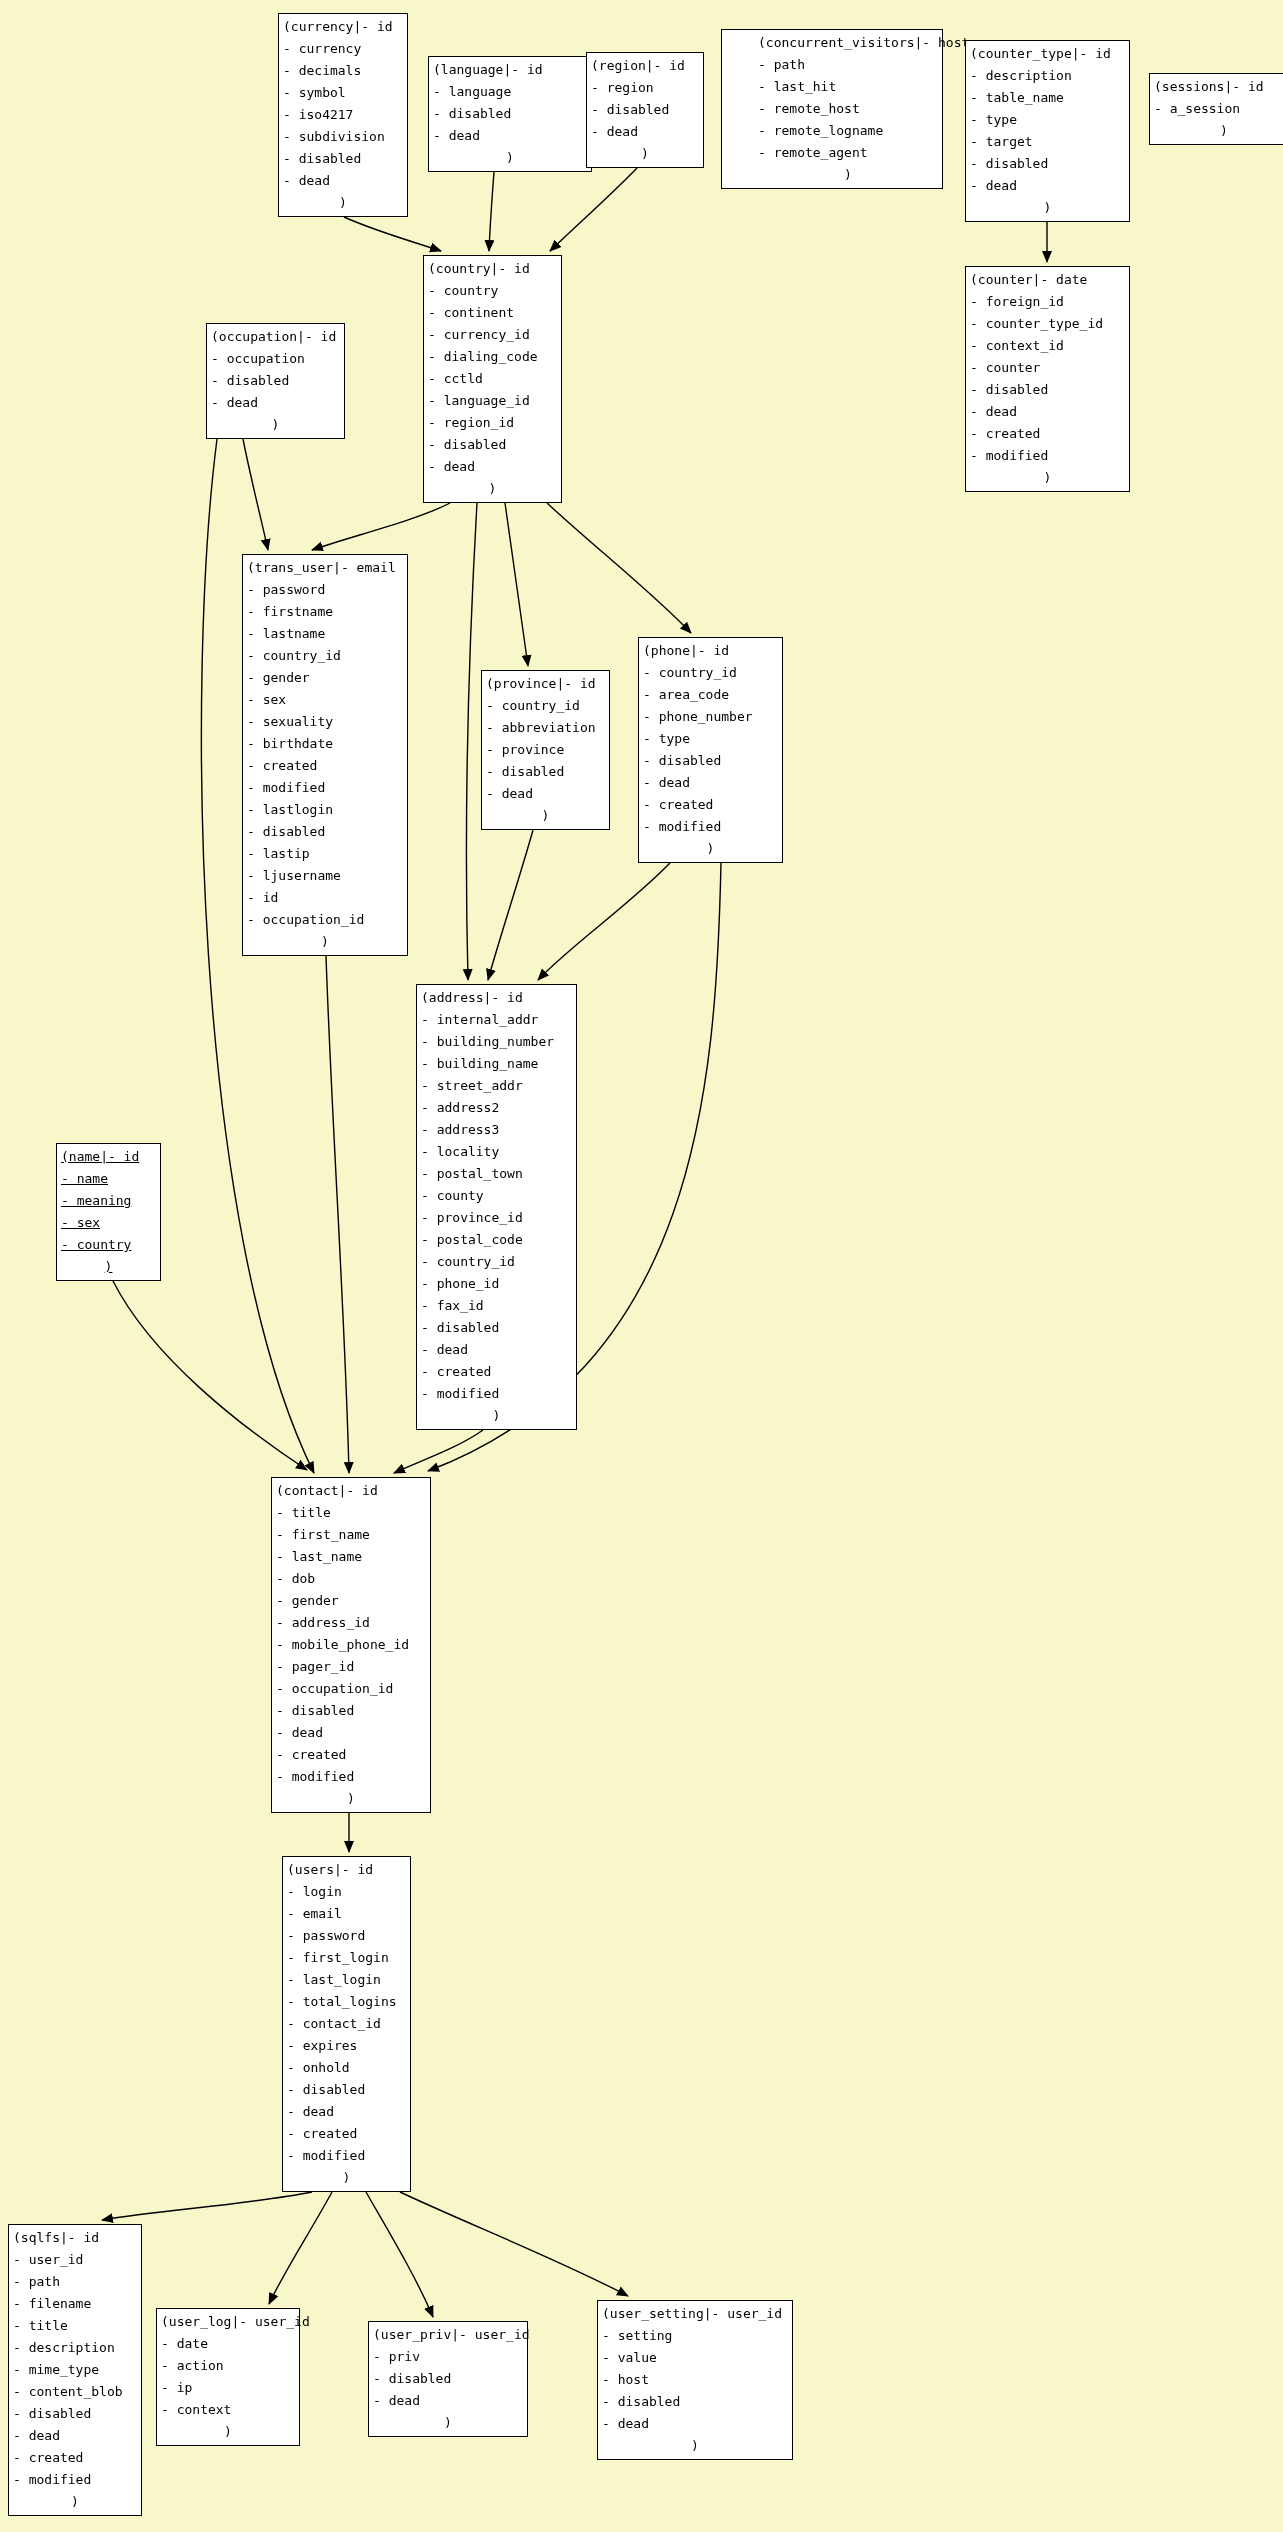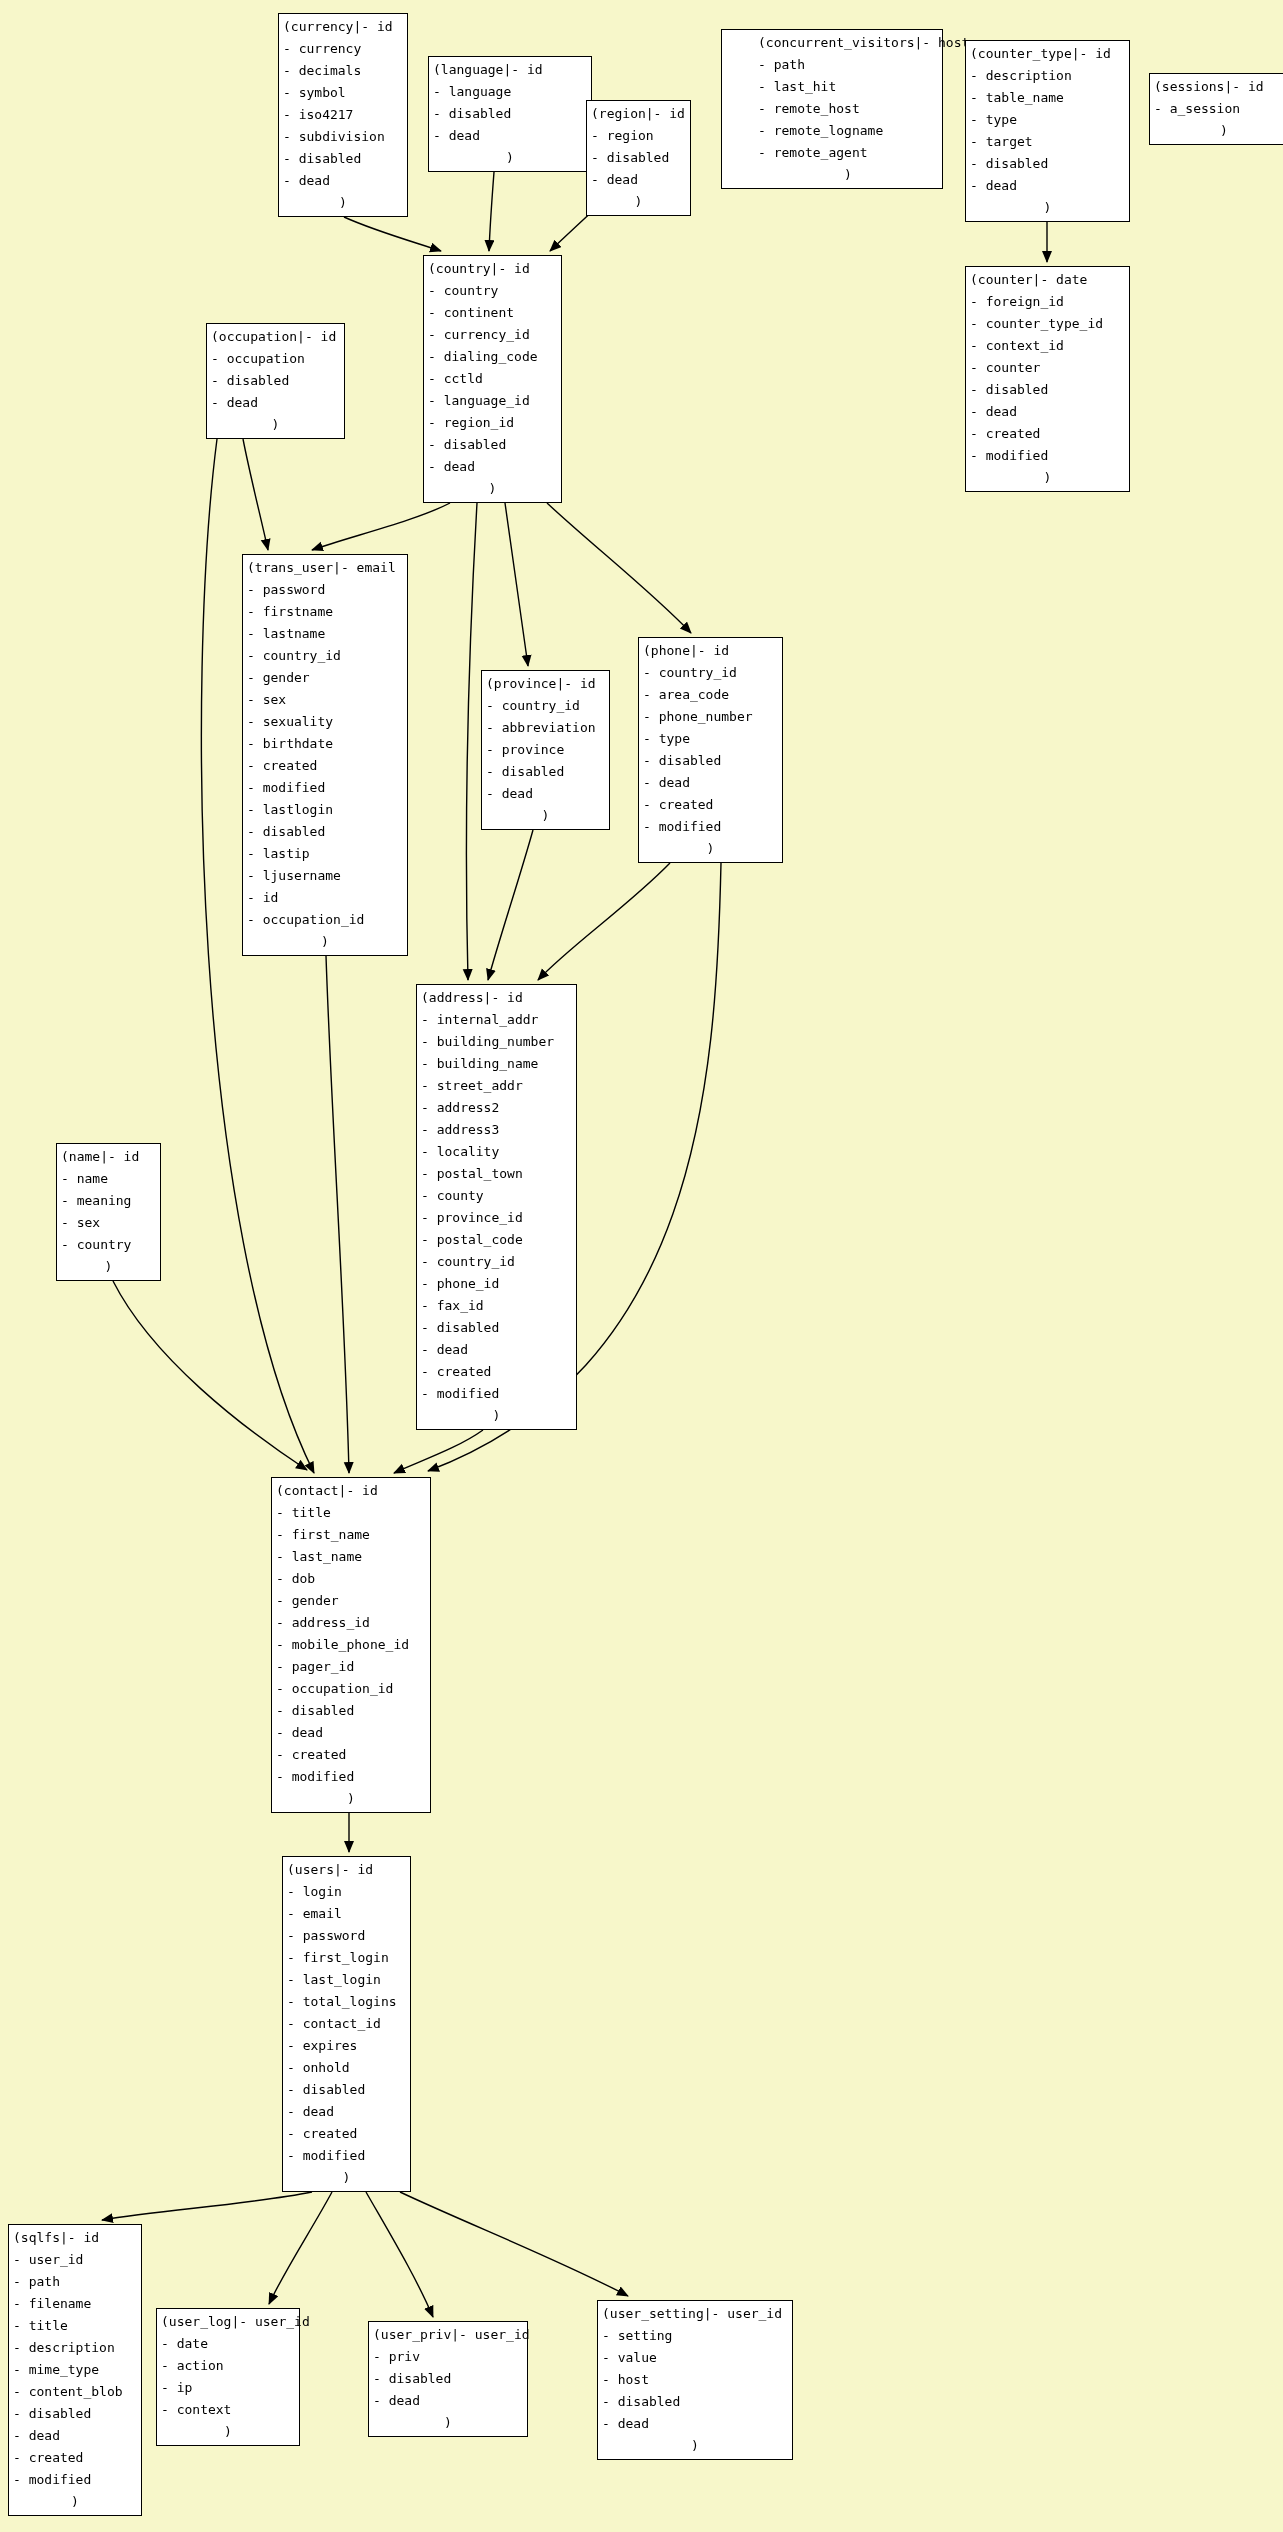--- a/index.html
+++ b/index.html
@@ -68,31 +68,31 @@
       <path d="M113,1281 C152,1358 243,1428 307,1470" class="edge" marker-end="url(#arrow)"></path>
       <path d="M217,439 C186,680 193,1230 314,1473" class="edge" marker-end="url(#arrow)"></path>
       <path d="M349,1813 C349,1826 349,1839 349,1852" class="edge" marker-end="url(#arrow)"></path>
       <path d="M312,2192 C252,2204 162,2210 102,2220" class="edge" marker-end="url(#arrow)"></path>
       <path d="M332,2192 C312,2229 286,2268 269,2304" class="edge" marker-end="url(#arrow)"></path>
       <path d="M366,2192 C390,2234 416,2277 433,2317" class="edge" marker-end="url(#arrow)"></path>
       <path d="M400,2192 C468,2224 560,2260 628,2296" class="edge" marker-end="url(#arrow)"></path>
     </svg>
 <div class="node" style="left: 278px; top: 13px; width: 130px;"><div class="line title">(currency|- id</div><div class="line field">- currency</div><div class="line field">- decimals</div><div class="line field">- symbol</div><div class="line field">- iso4217</div><div class="line field">- subdivision</div><div class="line field">- disabled</div><div class="line field">- dead</div><div class="line close">)</div></div>
     <div class="node" style="left: 428px; top: 56px; width: 164px;"><div class="line title">(language|- id</div><div class="line field">- language</div><div class="line field">- disabled</div><div class="line field">- dead</div><div class="line close">)</div></div>
-    <div class="node" style="left: 586px; top: 52px; width: 105px; margin-top: 48px;"><div class="line title">(region|- id</div><div class="line field">- region</div><div class="line field">- disabled</div><div class="line field">- dead</div><div class="line close">)</div></div>
+    <div class="node" style="left: 586px; top: 52px; width: 118px;"><div class="line title">(region|- id</div><div class="line field">- region</div><div class="line field">- disabled</div><div class="line field">- dead</div><div class="line close">)</div></div>
     <div class="node" style="left: 721px; top: 29px; width: 222px; padding-left: 36px;"><div class="line title">(concurrent_visitors|- host</div><div class="line field">- path</div><div class="line field">- last_hit</div><div class="line field">- remote_host</div><div class="line field">- remote_logname</div><div class="line field">- remote_agent</div><div class="line close">)</div></div>
     <div class="node" style="left: 965px; top: 16px; width: 165px; margin-top: 24px;"><div class="line title">(counter_type|- id</div><div class="line field">- description</div><div class="line field">- table_name</div><div class="line field">- type</div><div class="line field">- target</div><div class="line field">- disabled</div><div class="line field">- dead</div><div class="line close">)</div></div>
     <div class="node" style="left: 1149px; top: 73px; width: 150px;"><div class="line title">(sessions|- id</div><div class="line field">- a_session</div><div class="line close">)</div></div>
     <div class="node" style="left: 965px; top: 266px; width: 165px;"><div class="line title">(counter|- date</div><div class="line field">- foreign_id</div><div class="line field">- counter_type_id</div><div class="line field">- context_id</div><div class="line field">- counter</div><div class="line field">- disabled</div><div class="line field">- dead</div><div class="line field">- created</div><div class="line field">- modified</div><div class="line close">)</div></div>
     <div class="node" style="left: 423px; top: 255px; width: 139px;"><div class="line title">(country|- id</div><div class="line field">- country</div><div class="line field">- continent</div><div class="line field">- currency_id</div><div class="line field">- dialing_code</div><div class="line field">- cctld</div><div class="line field">- language_id</div><div class="line field">- region_id</div><div class="line field">- disabled</div><div class="line field">- dead</div><div class="line close">)</div></div>
     <div class="node" style="left: 173px; top: 323px; width: 139px; margin-left: 33px;"><div class="line title">(occupation|- id</div><div class="line field">- occupation</div><div class="line field">- disabled</div><div class="line field">- dead</div><div class="line close">)</div></div>
     <div class="node" style="left: 242px; top: 554px; width: 166px;"><div class="line title">(trans_user|- email</div><div class="line field">- password</div><div class="line field">- firstname</div><div class="line field">- lastname</div><div class="line field">- country_id</div><div class="line field">- gender</div><div class="line field">- sex</div><div class="line field">- sexuality</div><div class="line field">- birthdate</div><div class="line field">- created</div><div class="line field">- modified</div><div class="line field">- lastlogin</div><div class="line field">- disabled</div><div class="line field">- lastip</div><div class="line field">- ljusername</div><div class="line field">- id</div><div class="line field">- occupation_id</div><div class="line close">)</div></div>
     <div class="node" style="left: 481px; top: 670px; width: 129px;"><div class="line title">(province|- id</div><div class="line field">- country_id</div><div class="line field">- abbreviation</div><div class="line field">- province</div><div class="line field">- disabled</div><div class="line field">- dead</div><div class="line close">)</div></div>
     <div class="node" style="left: 638px; top: 637px; width: 145px;"><div class="line title">(phone|- id</div><div class="line field">- country_id</div><div class="line field">- area_code</div><div class="line field">- phone_number</div><div class="line field">- type</div><div class="line field">- disabled</div><div class="line field">- dead</div><div class="line field">- created</div><div class="line field">- modified</div><div class="line close">)</div></div>
     <div class="node" style="left: 416px; top: 984px; width: 161px;"><div class="line title">(address|- id</div><div class="line field">- internal_addr</div><div class="line field">- building_number</div><div class="line field">- building_name</div><div class="line field">- street_addr</div><div class="line field">- address2</div><div class="line field">- address3</div><div class="line field">- locality</div><div class="line field">- postal_town</div><div class="line field">- county</div><div class="line field">- province_id</div><div class="line field">- postal_code</div><div class="line field">- country_id</div><div class="line field">- phone_id</div><div class="line field">- fax_id</div><div class="line field">- disabled</div><div class="line field">- dead</div><div class="line field">- created</div><div class="line field">- modified</div><div class="line close">)</div></div>
-    <div class="node" style="left: 56px; top: 1143px; width: 105px;"><div class="line title">(name|- id</div><div class="line field">- name</div><div class="line field">- meaning</div><div class="line field">- sex</div><div class="line field">- country</div><div class="line close">)</div></div>
+    <div class="node" style="left: 56px; top: 1143px; width: 105px; text-decoration: underline;"><div class="line title">(name|- id</div><div class="line field">- name</div><div class="line field">- meaning</div><div class="line field">- sex</div><div class="line field">- country</div><div class="line close">)</div></div>
     <div class="node" style="left: 271px; top: 1477px; width: 160px;"><div class="line title">(contact|- id</div><div class="line field">- title</div><div class="line field">- first_name</div><div class="line field">- last_name</div><div class="line field">- dob</div><div class="line field">- gender</div><div class="line field">- address_id</div><div class="line field">- mobile_phone_id</div><div class="line field">- pager_id</div><div class="line field">- occupation_id</div><div class="line field">- disabled</div><div class="line field">- dead</div><div class="line field">- created</div><div class="line field">- modified</div><div class="line close">)</div></div>
     <div class="node" style="left: 282px; top: 1856px; width: 129px;"><div class="line title">(users|- id</div><div class="line field">- login</div><div class="line field">- email</div><div class="line field">- password</div><div class="line field">- first_login</div><div class="line field">- last_login</div><div class="line field">- total_logins</div><div class="line field">- contact_id</div><div class="line field">- expires</div><div class="line field">- onhold</div><div class="line field">- disabled</div><div class="line field">- dead</div><div class="line field">- created</div><div class="line field">- modified</div><div class="line close">)</div></div>
     <div class="node" style="left: 8px; top: 2224px; width: 134px;"><div class="line title">(sqlfs|- id</div><div class="line field">- user_id</div><div class="line field">- path</div><div class="line field">- filename</div><div class="line field">- title</div><div class="line field">- description</div><div class="line field">- mime_type</div><div class="line field">- content_blob</div><div class="line field">- disabled</div><div class="line field">- dead</div><div class="line field">- created</div><div class="line field">- modified</div><div class="line close">)</div></div>
     <div class="node" style="left: 156px; top: 2308px; width: 144px;"><div class="line title">(user_log|- user_id</div><div class="line field">- date</div><div class="line field">- action</div><div class="line field">- ip</div><div class="line field">- context</div><div class="line close">)</div></div>
     <div class="node" style="left: 368px; top: 2321px; width: 160px;"><div class="line title">(user_priv|- user_id</div><div class="line field">- priv</div><div class="line field">- disabled</div><div class="line field">- dead</div><div class="line close">)</div></div>
     <div class="node" style="left: 557px; top: 2300px; width: 196px; margin-left: 40px;"><div class="line title">(user_setting|- user_id</div><div class="line field">- setting</div><div class="line field">- value</div><div class="line field">- host</div><div class="line field">- disabled</div><div class="line field">- dead</div><div class="line close">)</div></div>
   </div>
 
 </body></html>

